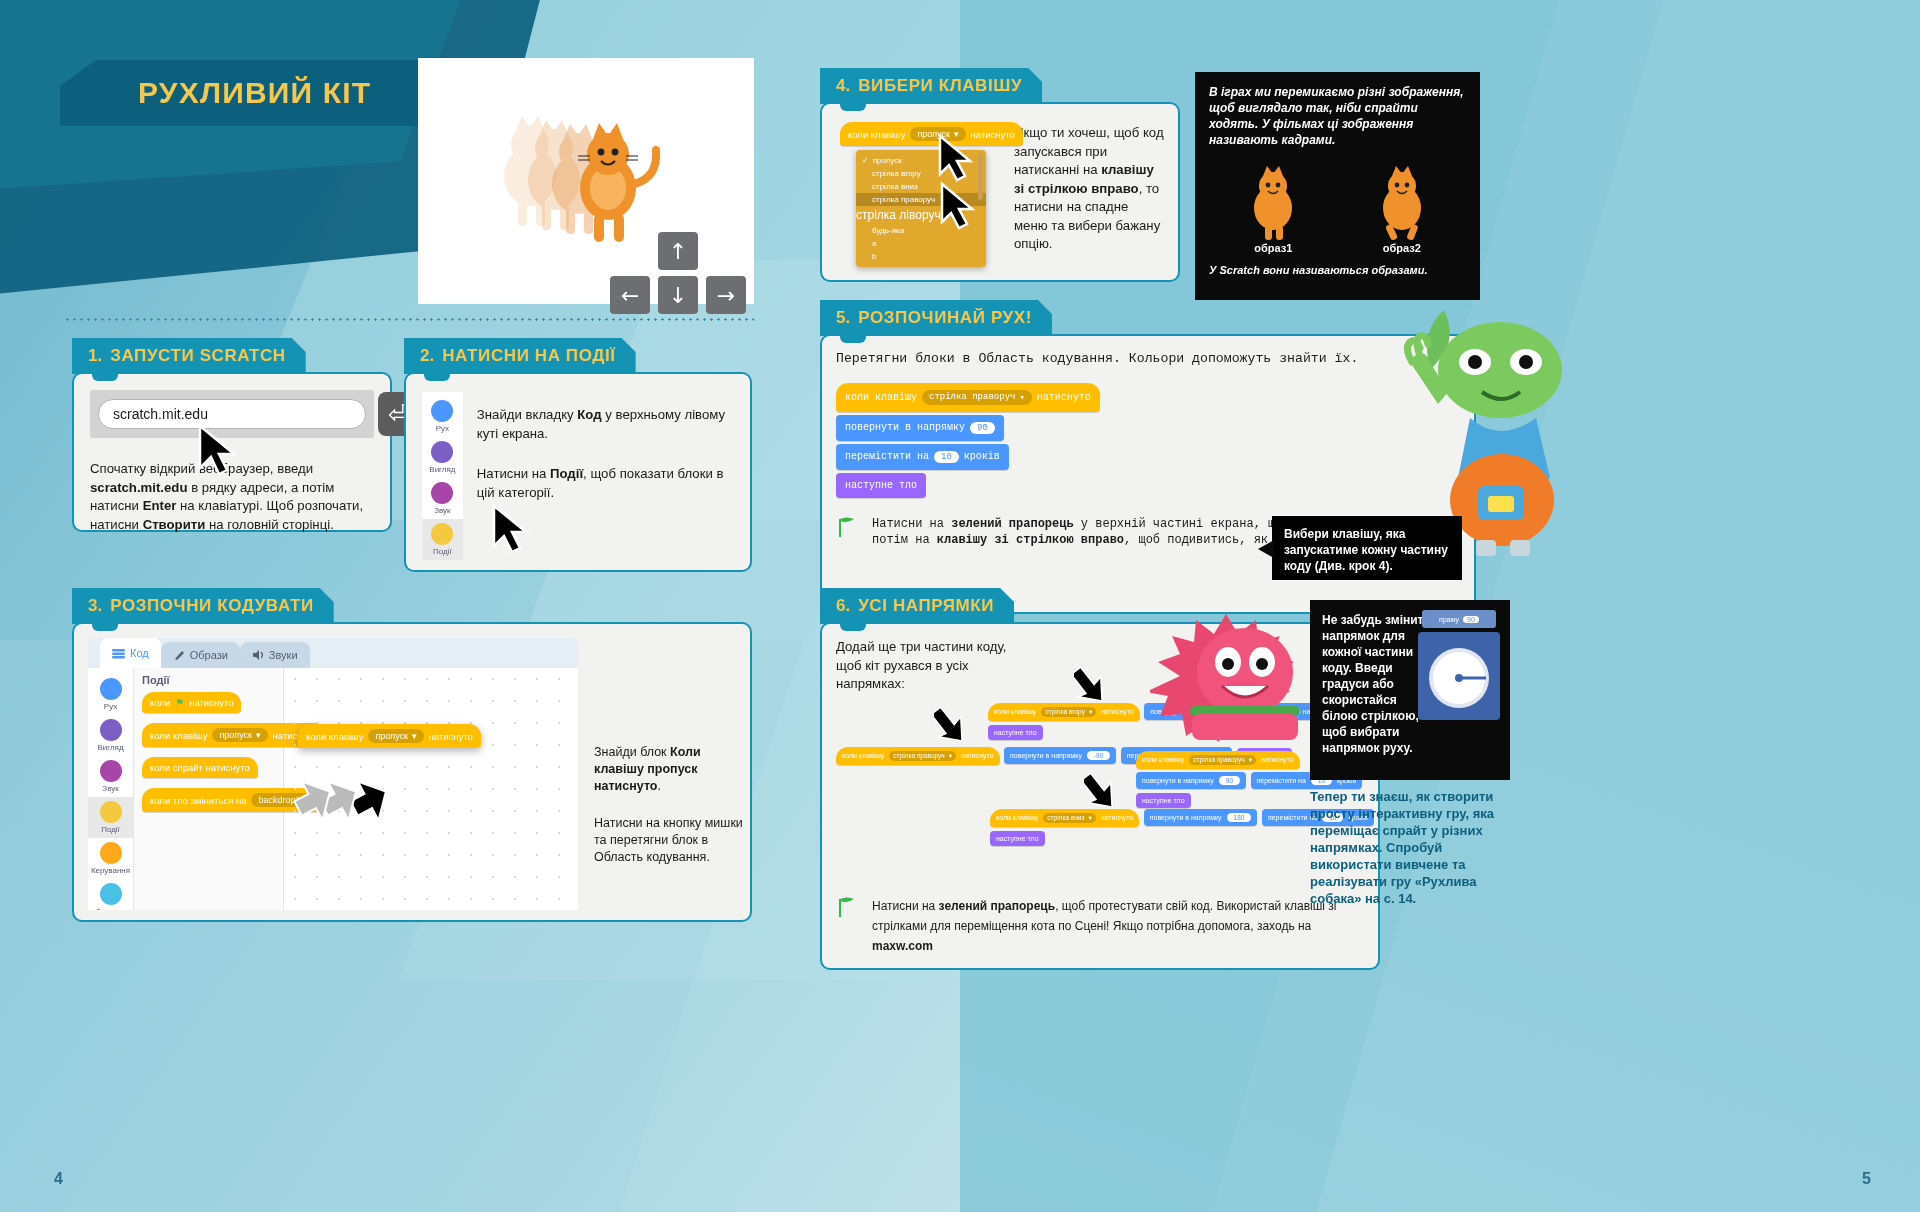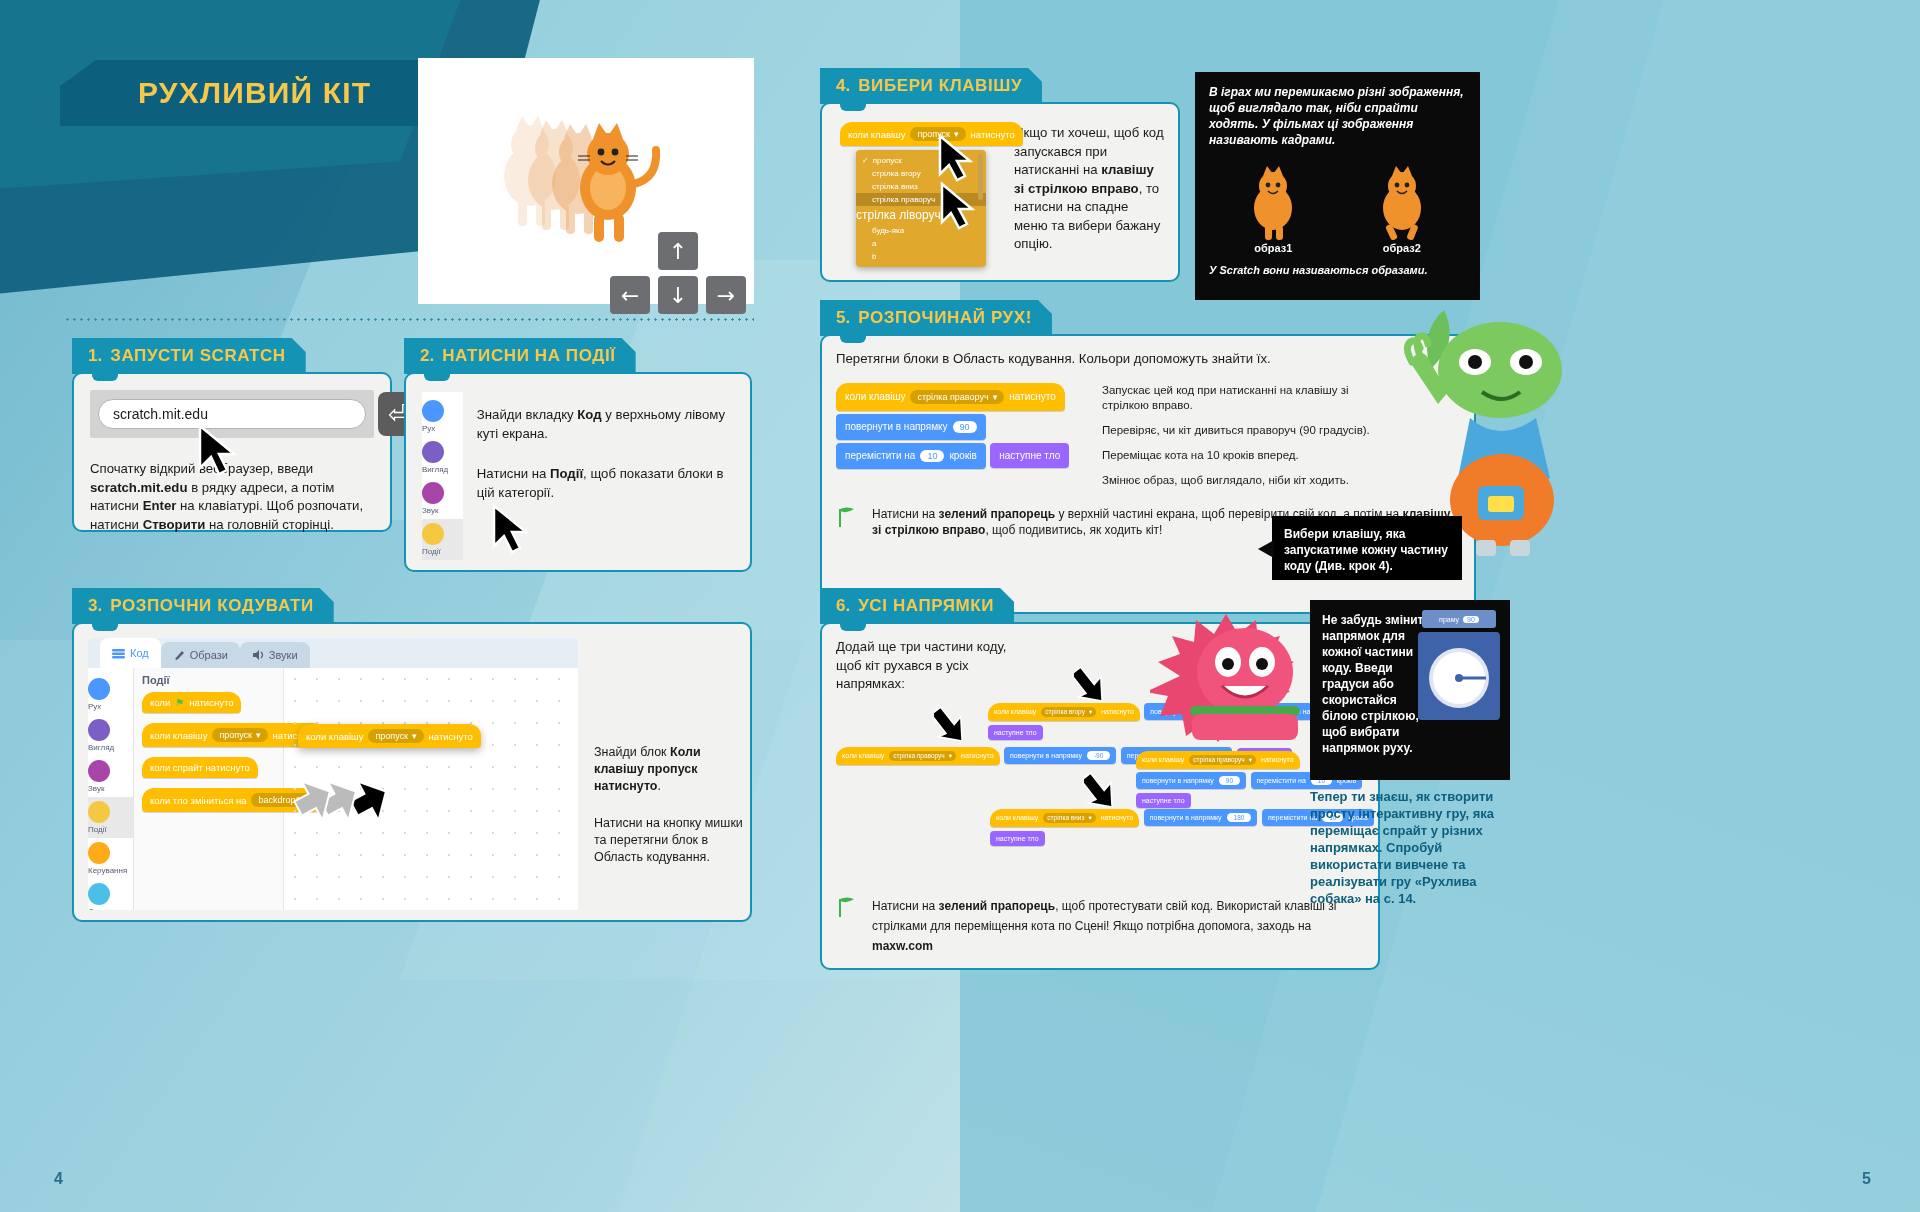--- a/index.html
+++ b/index.html
@@ -119,21 +119,21 @@
     border-radius:8px; color:#fff; font-size:26px; display:flex; align-items:center;
     justify-content:center; font-family:"DejaVu Sans", sans-serif;
   }
   .body-txt { font-size:13.2px; line-height:18.5px; color:#1b1b1b; }
   .body-txt b { font-weight:bold; }
 
   
   #step2 { left:404px; top:338px; width:348px; }
   #step2 .step-body { width:348px; height:200px; padding:18px 16px; display:flex; gap:14px; }
   .cat-palette { width:52px; background:#ffffff; padding:4px 0; }
-  .pal-item { display:flex; flex-direction:column; align-items:flex-start; padding:4px 0; }
+  .pal-item { display:flex; flex-direction:column; align-items:center; padding:4px 0; }
   .pal-item.sel { background:#e8e8e8; }
   .pal-dot { width:22px; height:22px; border-radius:50%; }
   .pal-lbl { font-size:8px; color:#575e75; margin-top:2px; }
 
   
   #step3 { left:72px; top:588px; width:680px; }
   #step3 .step-body { width:680px; height:300px; padding:14px; }
   .scratch-ui { position:absolute; left:14px; top:14px; width:490px; height:272px;
                 background:#e9f1f7; border-radius:6px 6px 0 0; overflow:hidden; }
   .sc-tabs { height:30px; background:#e6eef5; display:flex; align-items:flex-end; padding-left:12px; }
@@ -157,21 +157,21 @@
   .blk.look { background:#9966ff; }
   .blk .drop { background:rgba(0,0,0,.16); border-radius:9px; padding:2px 7px;
                display:inline-flex; align-items:center; gap:4px; font-size:9px; }
   .blk .oval { background:#fff; color:#4c97ff; border-radius:9px; padding:1px 7px; font-size:9px; }
   .flagicon { color:#4cbf56; font-size:10px; }
 
   
   #step4 { left:820px; top:68px; width:360px; }
   #step4 .step-body { width:360px; height:180px; padding:14px; display:flex; }
   #step5 { left:820px; top:300px; width:560px; }
-  #step5 .step-body { width:656px; height:280px; padding:14px; }
+  #step5 .step-body { width:656px; height:280px; padding:14px;font-family:Liberation Mono, monospace; }
   #step6 { left:820px; top:588px; width:560px; }
   #step6 .step-body { width:560px; height:348px; padding:14px; }
 
   
   .black-box { position:absolute; background:#0a0a0a; color:#fff; }
   .black-box .bt { font-size:12px; font-weight:bold; line-height:16px; font-style:italic; }
 
   .speech {
     position:absolute; background:#000000; color:#fff; padding:10px 12px;
     font-size:12px; font-weight:bold; line-height:16px;
@@ -510,26 +510,20 @@
         </div>
         <div class="blk move" style="font-size:10px;padding:7px 9px;margin-top:3px">
           <span>перемістити на</span>
           <span class="oval">10</span>
           <span>кроків</span>
         </div>
         <div class="blk look" style="font-size:10px;padding:7px 9px;margin-top:3px">
           <span>наступне тло</span>
         </div>
       </div>
-      <div style="width:290px;padding-left:16px">
-        <p class="note-line" style="font-size:11.5px;line-height:15px;margin-bottom:10px">Запускає цей код при натисканні на клавішу зі стрілкою вправо.</p>
-        <p class="note-line" style="font-size:11.5px;line-height:15px;margin-bottom:10px">Перевіряє, чи кіт дивиться праворуч (90 градусів).</p>
-        <p class="note-line" style="font-size:11.5px;line-height:15px;margin-bottom:10px">Переміщає кота на 10 кроків вперед.</p>
-        <p class="note-line" style="font-size:11.5px;line-height:15px">Змінює образ, щоб виглядало, ніби кіт ходить.</p>
-      </div>
     </div>
     <div class="flagbox" style="margin-top:18px">
       <svg class="flag-shape" viewBox="0 0 26 26">
         <path d="M4 3 q7 -3 14 0 q-7 5 -14 2z" fill="#3bb54a"></path>
           <rect x="3" y="3" width="2" height="18" fill="#3bb54a"></rect>
       </svg>
       <p class="note-line" style="font-size:12px;line-height:16px">
         <span>Натисни на </span><b>зелений прапорець</b><span> у верхній частині екрана, щоб перевірити свій код, а потім на </span><b>клавішу зі стрілкою вправо</b><span>, щоб подивитись, як ходить кіт!</span>
       </p>
     </div>

